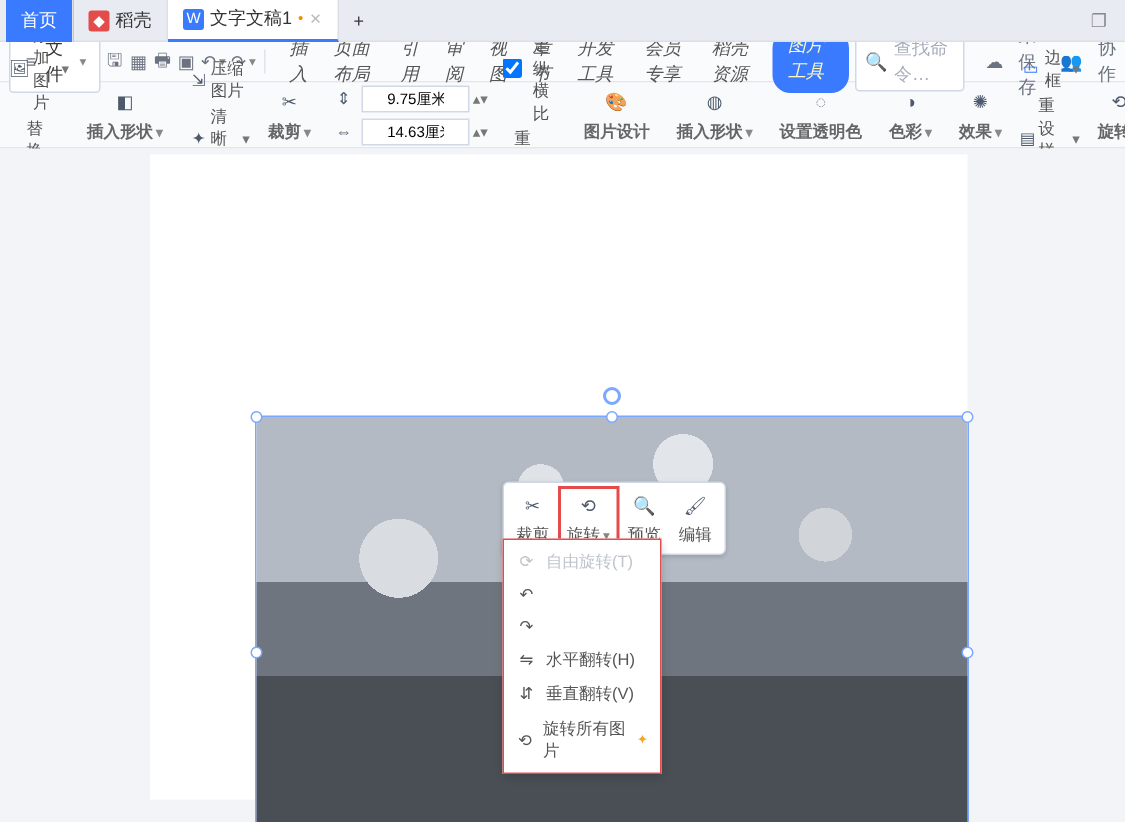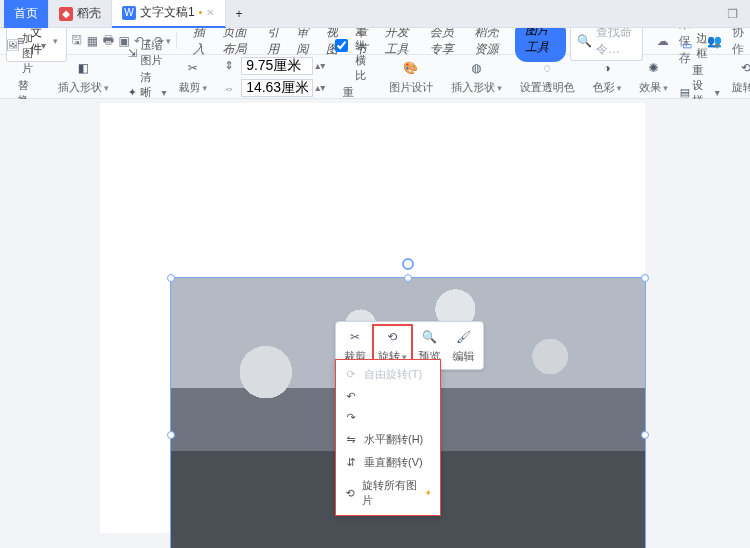--- a/index.html
+++ b/index.html
@@ -56,41 +56,41 @@
     gap: 4px;
   }
   .menubtn {
     padding: 3px 8px; border: 1px solid #d0d7e5; border-radius: 3px;
     background: #fff; display:flex; gap:4px; align-items:center;
   }
   .qkicon { width:16px;height:16px; display:inline-flex;align-items:center;justify-content:center;color:#6b7280; }
   .sep { width:1px; height:16px; background:#e0e3ea; margin:0 2px; }
   .tabs { display:flex; gap:6px; margin-left:6px;font-style:italic; }
   .tabs div { padding:4px 4px; color:#555; cursor:pointer; }
-  .tabs .active { background:#3a7afe; color:#000000; border-radius:12px; padding:2px 10px; }
+  .tabs .active { background:#3a7afe; color:#fef9c3; border-radius:12px; padding:2px 10px; }
   .searchbox {
     margin-left:auto; border:1px solid #d0d7e5; border-radius:3px;
     padding:2px 6px; color:#a6adbb; display:flex; gap:4px; align-items:center;
     background:#fff;
   }
   .rightctl { display:flex; gap:10px; margin-left:10px; color:#6b7280; align-items:center; }
   
   .ribbon {
     display:flex; align-items:center;
     height:44px; padding:0 6px;
     background:#f9fafc; border-bottom:1px solid #e3e6ec;
     gap:6px;
   }
   .rgroup { display:flex; flex-direction:column; align-items:center; gap:2px; padding:0 6px; }
   .rgroup.big svg, .rgroup.big .stub { width:20px; height:20px; }
-  .rgroup .lbl { font-size:11px; color:#666; white-space:nowrap; }
+  .rgroup .lbl { font-size:11px; color:#666; white-space:nowrap;font-weight:bold; }
   .rsep { width:1px; height:36px; background:#e5e8ef; }
   .numinput {
     width:72px; height:18px; border:1px solid #d0d7e5; background:#fff;
-    font-size:14px; padding:0 4px;
+    font-size:10px; padding:0 16px;
   }
   .chk { display:flex; align-items:center; gap:4px; font-size:11px; color:#555; }
   .stub {
     width:20px;height:20px; display:inline-flex;align-items:center;justify-content:center;
     color:#4e5a6c;
   }
   .mini { font-size:10px; color:#777; }
   .riblabel { font-size:11px; color:#555; display:flex; gap:2px; align-items:center; }
   .column { display:flex; flex-direction:column; gap:2px; }
   

